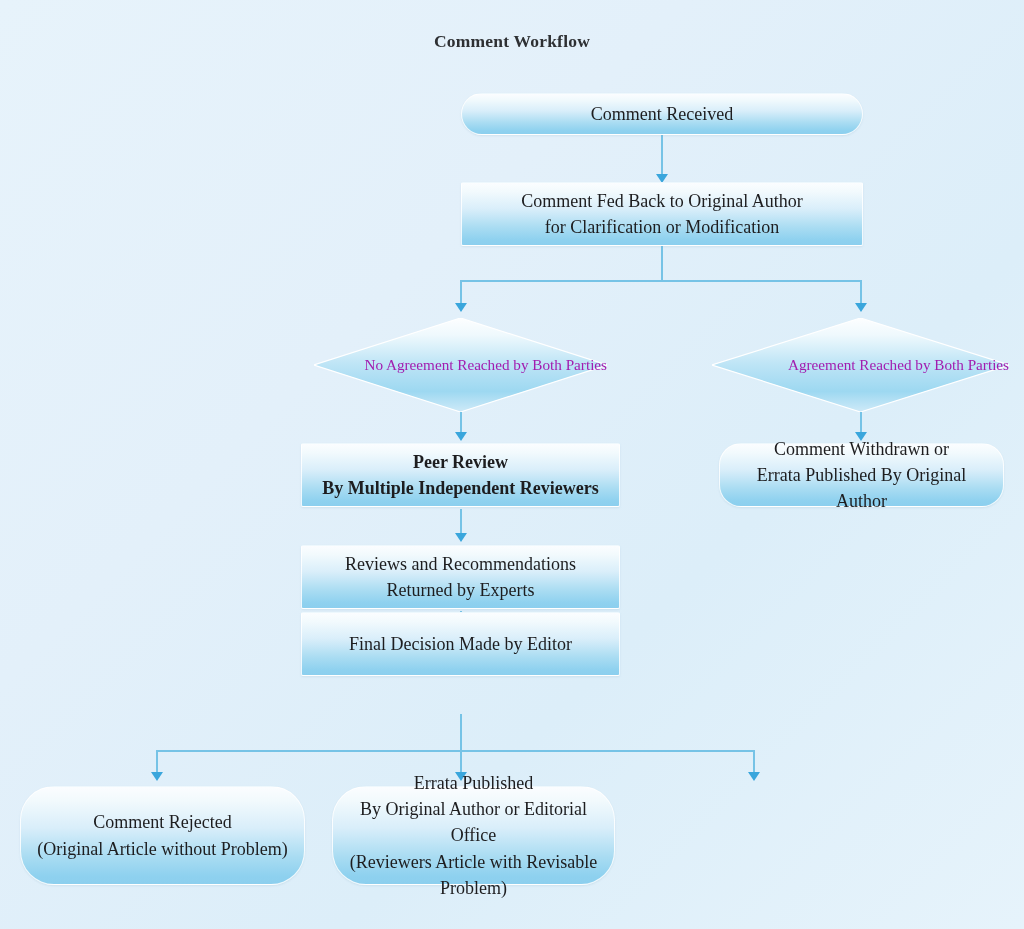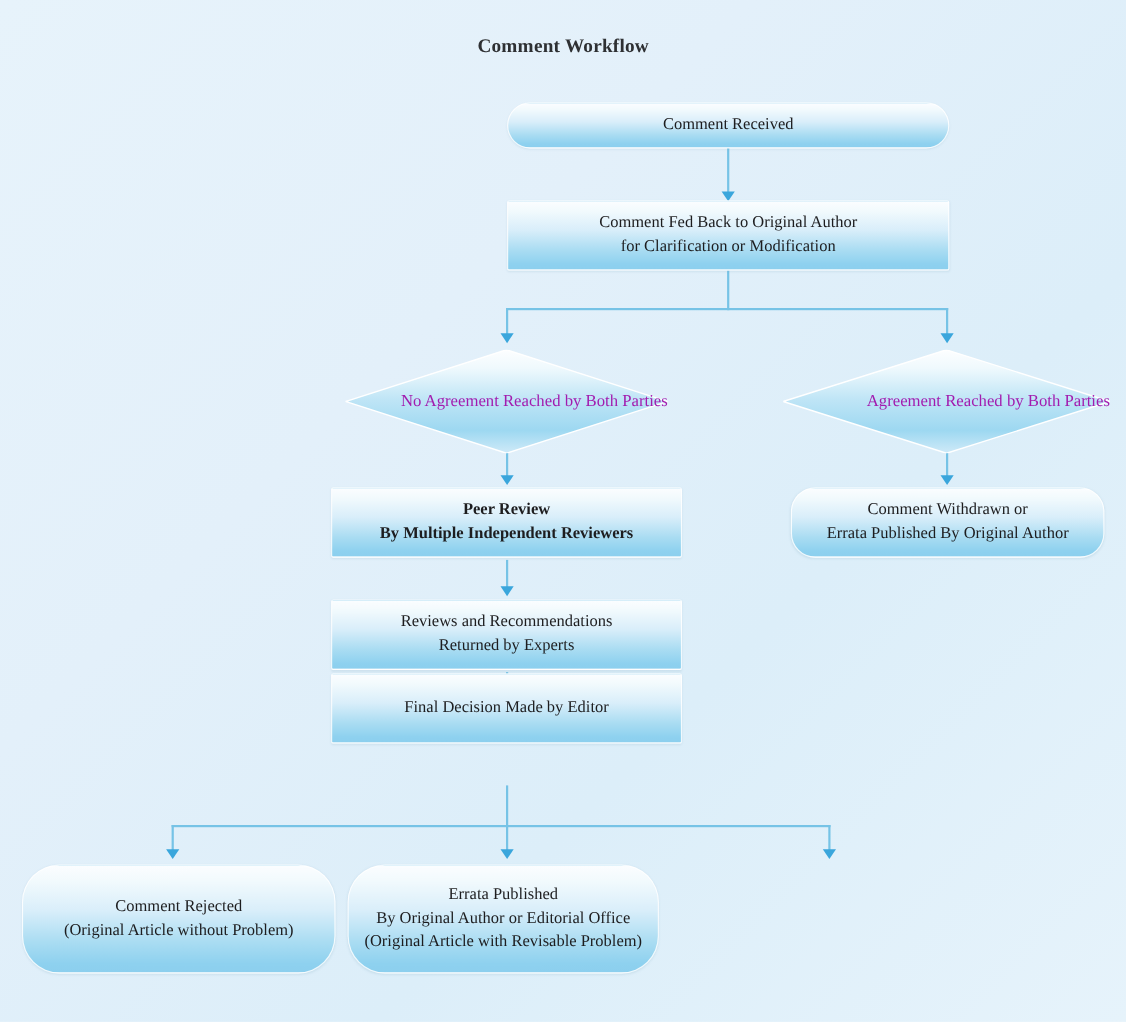--- a/index.html
+++ b/index.html
@@ -36,21 +36,21 @@
   
   .node {
     position: absolute;
     box-sizing: border-box;
     display: flex;
     align-items: center;
     justify-content: center;
     text-align: center;
     color: #1d1d1f;
     line-height: 1.45;
-    font-size: 15px;
+    font-size: 18px;
     background: linear-gradient(to bottom,
         #fbfdff 0%,
         #f2fafd 14%,
         #d9eefa 42%,
         #a9dcf2 72%,
         #8ed1ef 92%,
         #8ccfee 100%);
     border: 1px solid rgba(255,255,255,0.85);
     box-shadow: 0 1px 2px rgba(120,165,190,0.18);
     font-family: Liberation Serif, serif;
@@ -229,22 +229,22 @@
     </span>
   </div>
 
   <div class="node pill" style="left:20px; top:786px; width:285px; height:99px;">
     <span class="lbl">
       <span class="line">Comment Rejected</span>
       <span class="line">(Original Article without Problem)</span>
     </span>
   </div>
 
-  <div class="node pill" style="left:316px; top:786px; width:283px; height:99px;">
+  <div class="node pill" style="left:332px; top:786px; width:283px; height:99px;">
     <span class="lbl">
       <span class="line">Errata Published</span>
       <span class="line">By Original Author or Editorial Office</span>
-      <span class="line">(Original Article with Revisable Problem)</span>
+      <span class="line">(Reviewers Article with Revisable Problem)</span>
     </span>
   </div>
 
 
 </div>
 
 </body></html>

